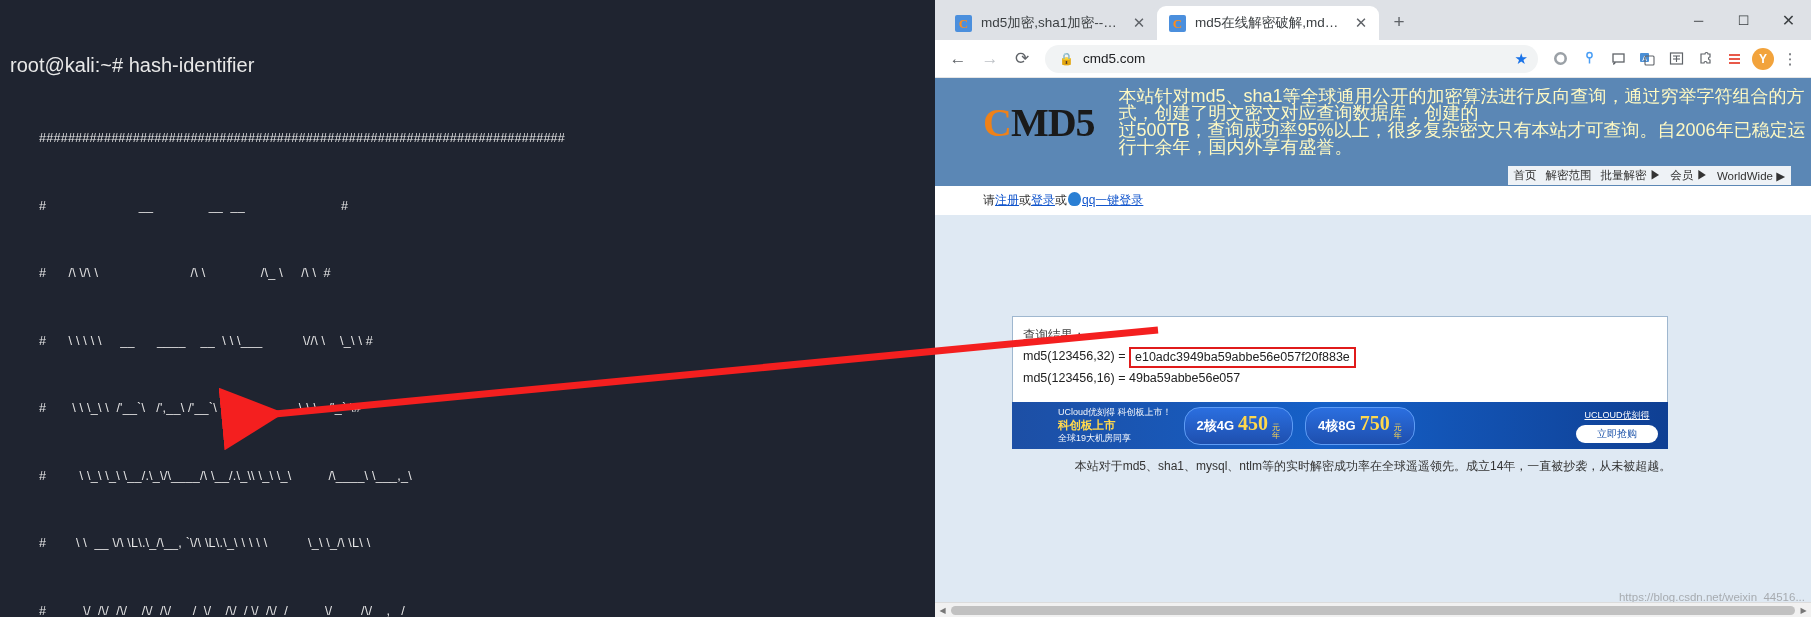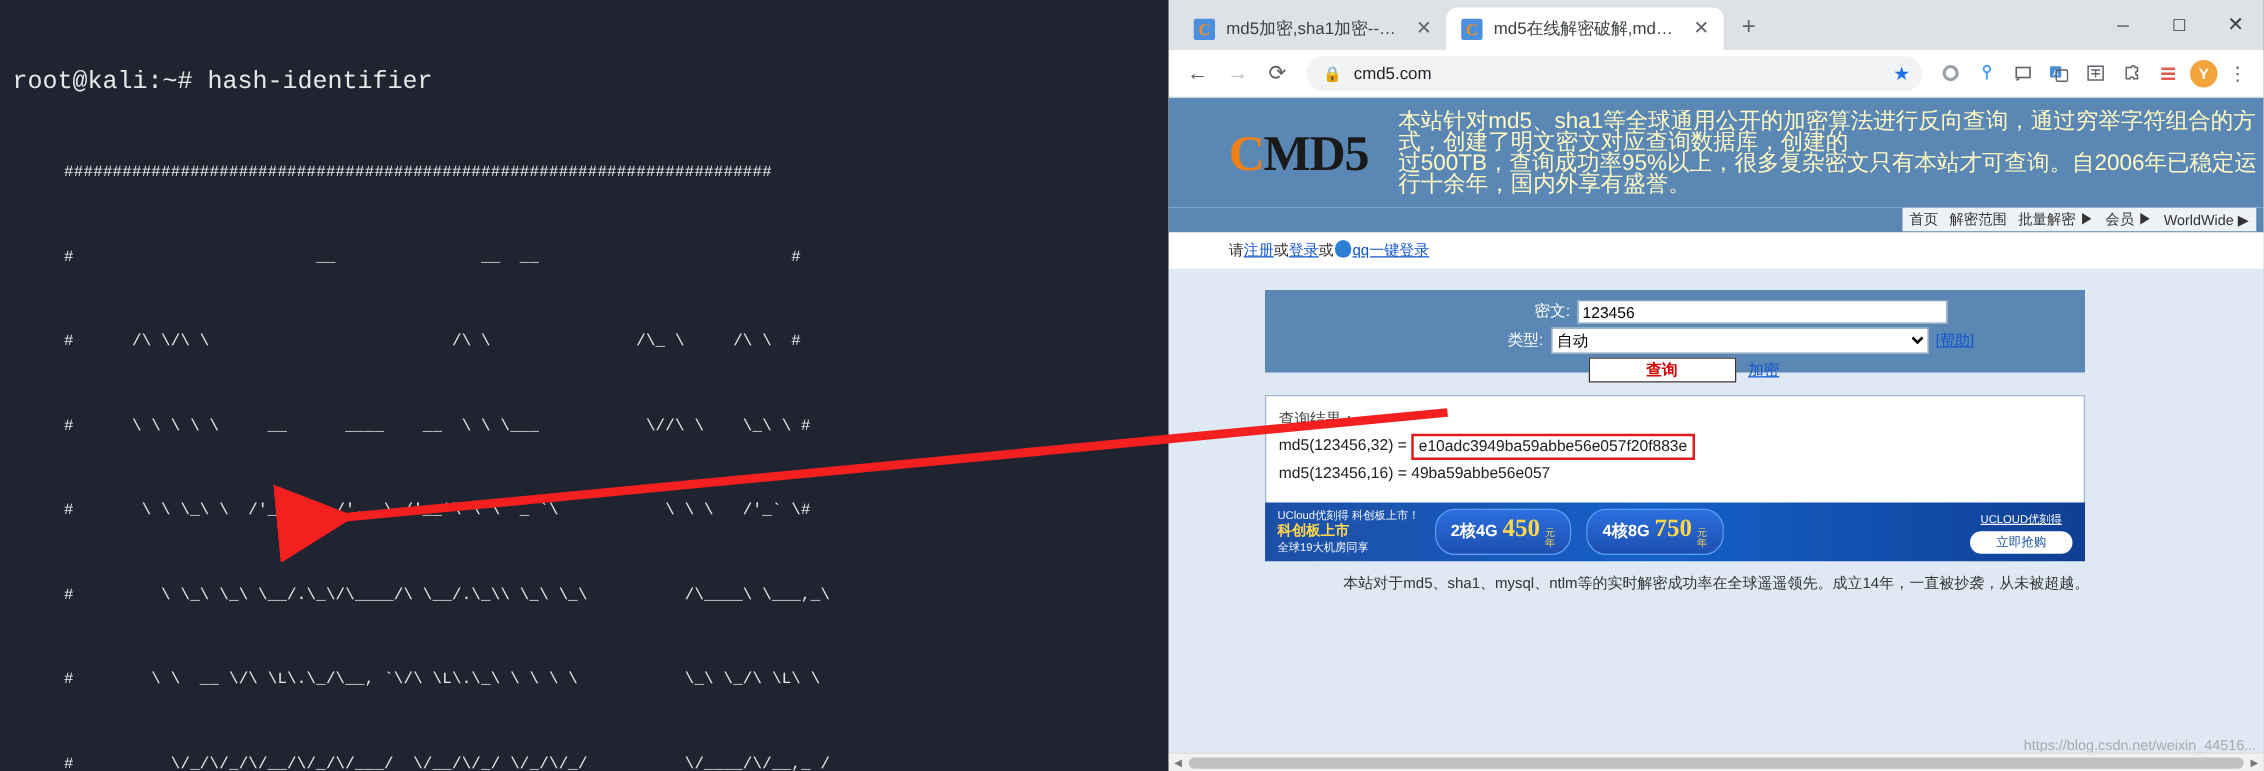--- a/index.html
+++ b/index.html
@@ -10,21 +10,21 @@
     font-family: "Liberation Sans", sans-serif;
   }
   #root { position: relative; width: 1811px; height: 617px; }
 
   
   #terminal {
     position: absolute; left: 0; top: 0;
     width: 935px; height: 617px;
     background: #1f2430;
     color: #e8e8e8;
-    font-family: Liberation Mono, monospace;
+    font-family: Liberation Sans, sans-serif;
     font-size: 19.5px;
     line-height: 25.6px;
     padding: 2px 0 0 8px;
     white-space: pre;
     overflow: hidden;
     letter-spacing: 0px;
   }
   #terminal .promptline { font-size: 20px; padding-left: 2px; }
   #terminal .banner {
     font-size: 12.6px;
@@ -186,21 +186,21 @@
     font-size: 18px;
     line-height: 17px;
     margin-left: 24px;
     max-width: 690px;
     overflow: hidden;
   }
   #navbar {
     background: #5b87b5;
     height: 20px;
     display: flex; justify-content: flex-end;
-    padding-right: 6px;
+    padding-right: 20px;
   }
   #navinner {
     background: #eef2f6;
     display: flex; align-items: center;
     font-size: 11.5px; color: #333;
     padding: 1px 6px;
     gap: 9px;
     height: 19px;
   }
   #navinner span { white-space: nowrap; }
@@ -289,21 +289,21 @@
   #adbanner {
     position: absolute;
     left: 77px; top: 187px;
     width: 656px; height: 47px;
     background: linear-gradient(90deg,#1d4fa5 0%,#1560c8 48%,#0f3f93 100%);
     color: #fff;
     display: flex; align-items: center;
     overflow: hidden;
     font-size: 11px;
   }
-  #adbanner .adl { padding-left: 10px; line-height:13px; }
+  #adbanner .adl { padding-left: 10px; line-height:13px;margin-left:36px; }
   #adbanner .adl b { color:#ffd84d; font-size:11.5px;}
   #adbanner .adl .sub { font-size:9px; opacity:.95;}
   #adbanner .pill {
     margin-left: 12px;
     background: linear-gradient(180deg,#2b6fe0,#1e4fae);
     border: 1px solid #5e9cf5;
     border-radius: 16px;
     padding: 4px 12px;
     display:flex; align-items:baseline; gap:4px;
     white-space: nowrap;
@@ -473,37 +473,20 @@
           <span>WorldWide ▶</span>
         </div>
       </div>
 
       <div id="loginrow">
         <span>请</span><a href="#">注册</a><span>或</span><a href="#">登录</a><span>或</span><span id="qqicon"></span><a href="#">qq一键登录</a>
       </div>
 
       <div id="bodyarea">
 
-        <div id="formbox">
-          <div class="formrow">
-            <span class="lbl">密文:</span>
-            <input id="cipher-input" type="text" value="123456" style="">
-          </div>
-          <div class="formrow">
-            <span class="lbl">类型:</span>
-            <select id="type-select">
-              <option>自动</option>
-            </select>
-            <a href="#" id="helplink">[帮助]</a>
-          </div>
-          <div id="submitrow">
-            <button id="query-btn">查询</button>
-            <a href="#" id="encrypt-link">加密</a>
-          </div>
-        </div>
 
         <div id="resultbox">
           <div class="rtitle">查询结果：</div>
           <div><span>md5(123456,32) = </span><span id="result-hash-wrap">e10adc3949ba59abbe56e057f20f883e</span></div>
           <div>md5(123456,16) = 49ba59abbe56e057</div>
         </div>
 
         <div id="adbanner">
           <div class="adl">
             <div class="sub">UCloud优刻得  科创板上市！</div>

